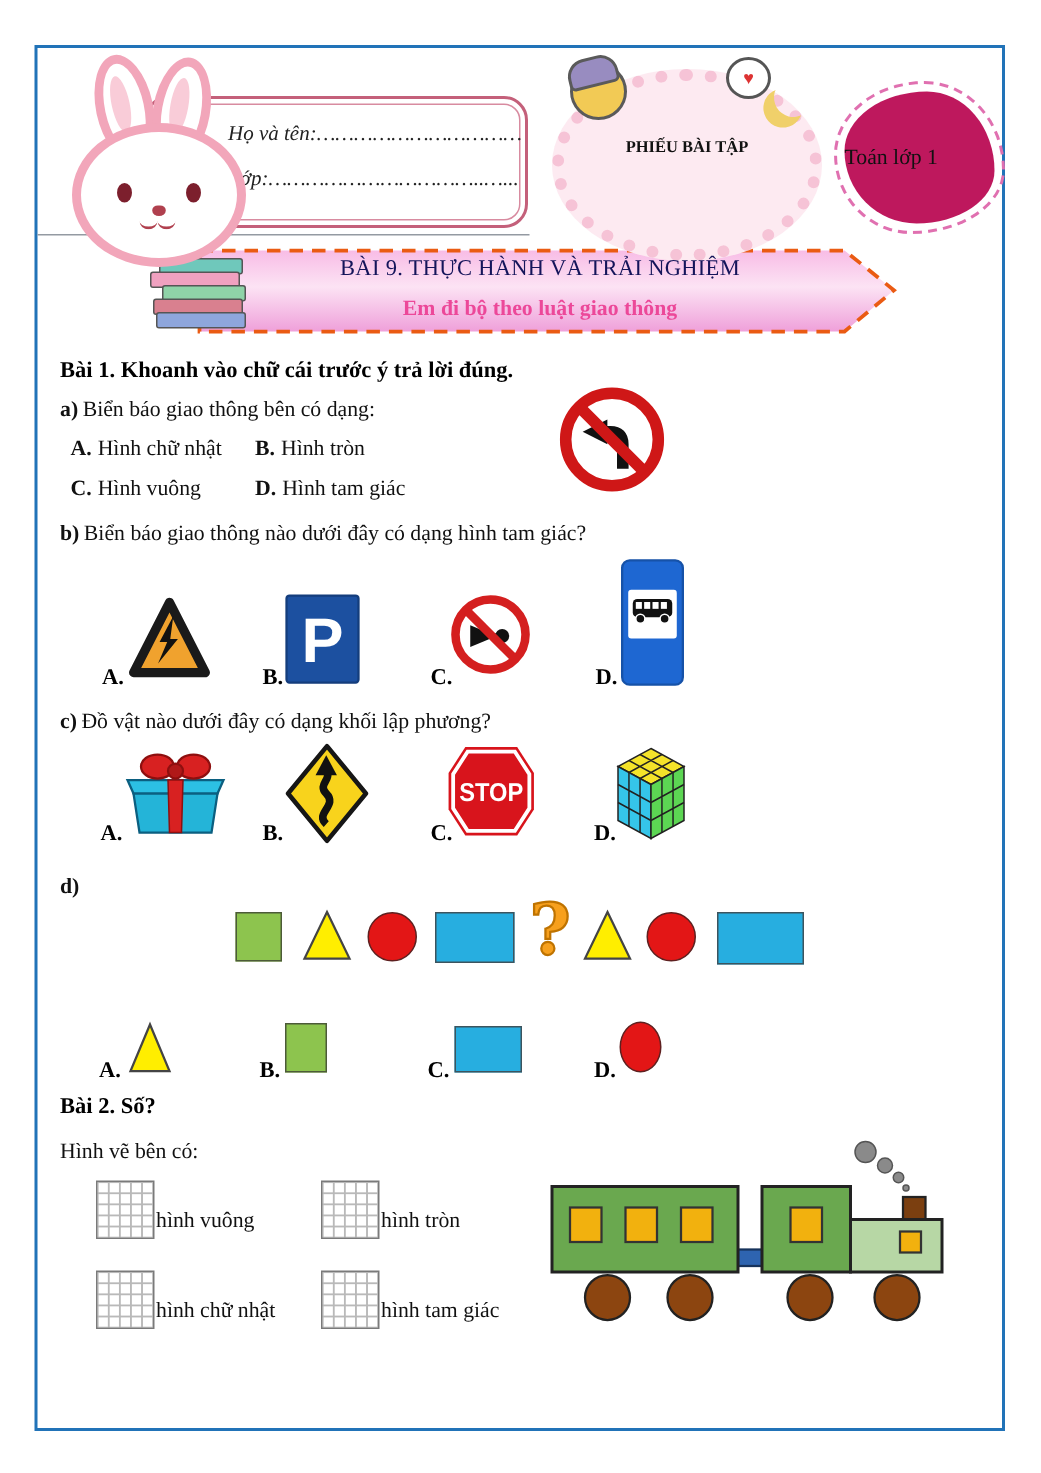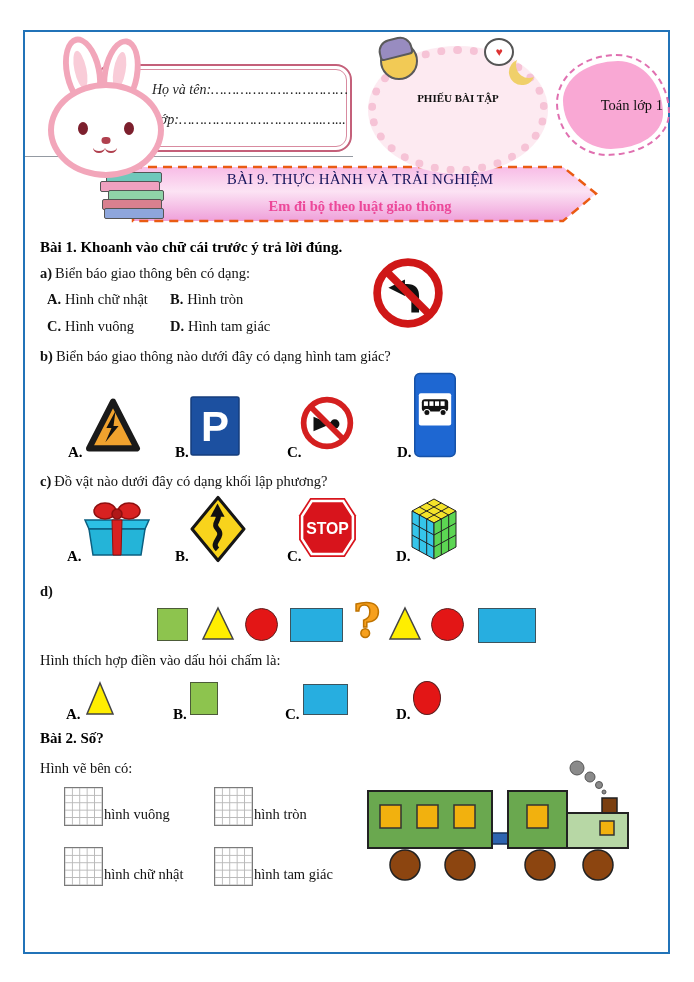--- a/index.html
+++ b/index.html
@@ -24,21 +24,21 @@
   .name-box .inner{position:absolute;inset:3px;border:1.5px solid #d88ba0;border-radius:11px;}
   .name-box .line{position:absolute;left:54px;font-size:14px;color:#222;white-space:nowrap;font-style:italic;}
   .cloud{position:absolute;left:368px;top:46px;width:164px;height:112px;background:#fdeaf1;border:8px dotted #f6c3d6;border-radius:50%;z-index:3;}
   .cloud .t1{position:absolute;left:0;right:0;top:38px;text-align:center;font-weight:bold;font-size:11px;color:#111;}
   .cloud .t2{position:absolute;left:0;right:0;top:66px;text-align:center;font-weight:bold;font-size:14.5px;color:#111;}
   .moon{position:absolute;left:4px;top:-12px;width:34px;height:34px;background:#f2ca55;border:2px solid #5a5a5a;border-radius:50%;}
   .moon i{position:absolute;left:-4px;top:-6px;width:30px;height:16px;background:#988cc0;border:2px solid #5a5a5a;border-radius:12px 12px 4px 4px;transform:rotate(-14deg);}
   .bubble{position:absolute;right:26px;top:-16px;width:26px;height:24px;background:#fff;border:2px solid #555;border-radius:50%;text-align:center;font-size:12px;line-height:24px;color:#d33;z-index:2;}
   .crescent{position:absolute;right:-2px;top:-2px;width:26px;height:26px;border-radius:50%;box-shadow:-8px 6px 0 0 #f0d06a;transform:rotate(-8deg);}
   .grade{position:absolute;left:556px;top:54px;width:110px;height:98px;border:2px dashed #e070b0;border-radius:53% 47% 55% 45%/48% 58% 42% 52%;padding:0;z-index:3;}
-  .grade .blob{position:absolute;inset:5px;background:#f9a8d4;border-radius:55% 45% 52% 48%/45% 60% 40% 55%;display:flex;align-items:center;justify-content:flex-end;font-size:14.5px;color:#111;}
+  .grade .blob{position:absolute;inset:5px;background:#be185d;border-radius:55% 45% 52% 48%/45% 60% 40% 55%;display:flex;align-items:center;justify-content:flex-start;font-size:14.5px;color:#111;}
   .hrule{position:absolute;left:25px;top:156px;width:328px;border-top:1.5px solid #949aa2;}
   
   .banner-title{position:absolute;left:150px;top:171px;width:420px;text-align:center;font-weight:normal;font-size:15px;color:#14145a;letter-spacing:.2px;z-index:3;}
   .banner-sub{position:absolute;left:150px;top:198px;width:420px;text-align:center;font-weight:bold;font-size:14.5px;color:#ec4899;z-index:3;}
   .books{position:absolute;left:98px;top:170px;width:68px;height:58px;z-index:4;}
   .books span{position:absolute;height:9px;border:1px solid #555;border-radius:2px;}
   
   .h1{position:absolute;font-weight:bold;font-size:15px;color:#000;}
   .q{position:absolute;font-size:14.5px;color:#111;white-space:nowrap;}
   .q b{margin-right:3px;}
@@ -218,21 +218,20 @@
   </svg>
   <div class="shape ci" style="left:245px;top:608px;width:33px;height:33px;"></div>
   <div class="shape rc" style="left:290px;top:608px;width:53px;height:34px;"></div>
   <div class="qmark" style="left:353px;top:597px;">?</div>
   <svg class="abs" style="left:388px;top:605px;" width="34" height="37" viewBox="0 0 34 37">
     <polygon points="17,3 32,34 2,34" fill="#ffee00" stroke="#444" stroke-width="1.5"></polygon>
   </svg>
   <div class="shape ci" style="left:431px;top:608px;width:33px;height:33px;"></div>
   <div class="shape rc" style="left:478px;top:608px;width:58px;height:35px;"></div>
 
-  <div class="q" style="left:40px;top:652px;">Hình thích hợp điền vào dấu hỏi chấm là:</div>
 
   <div class="letter" style="left:66px;top:706px;">A.</div>
   <svg class="abs" style="left:85px;top:680px;" width="30" height="37" viewBox="0 0 30 37">
     <polygon points="15,3 28,34 2,34" fill="#ffee00" stroke="#444" stroke-width="1.5"></polygon>
   </svg>
   <div class="letter" style="left:173px;top:706px;">B.</div>
   <div class="shape sq" style="left:190px;top:682px;width:28px;height:33px;"></div>
   <div class="letter" style="left:285px;top:706px;">C.</div>
   <div class="shape rc" style="left:303px;top:684px;width:45px;height:31px;"></div>
   <div class="letter" style="left:396px;top:706px;">D.</div>

